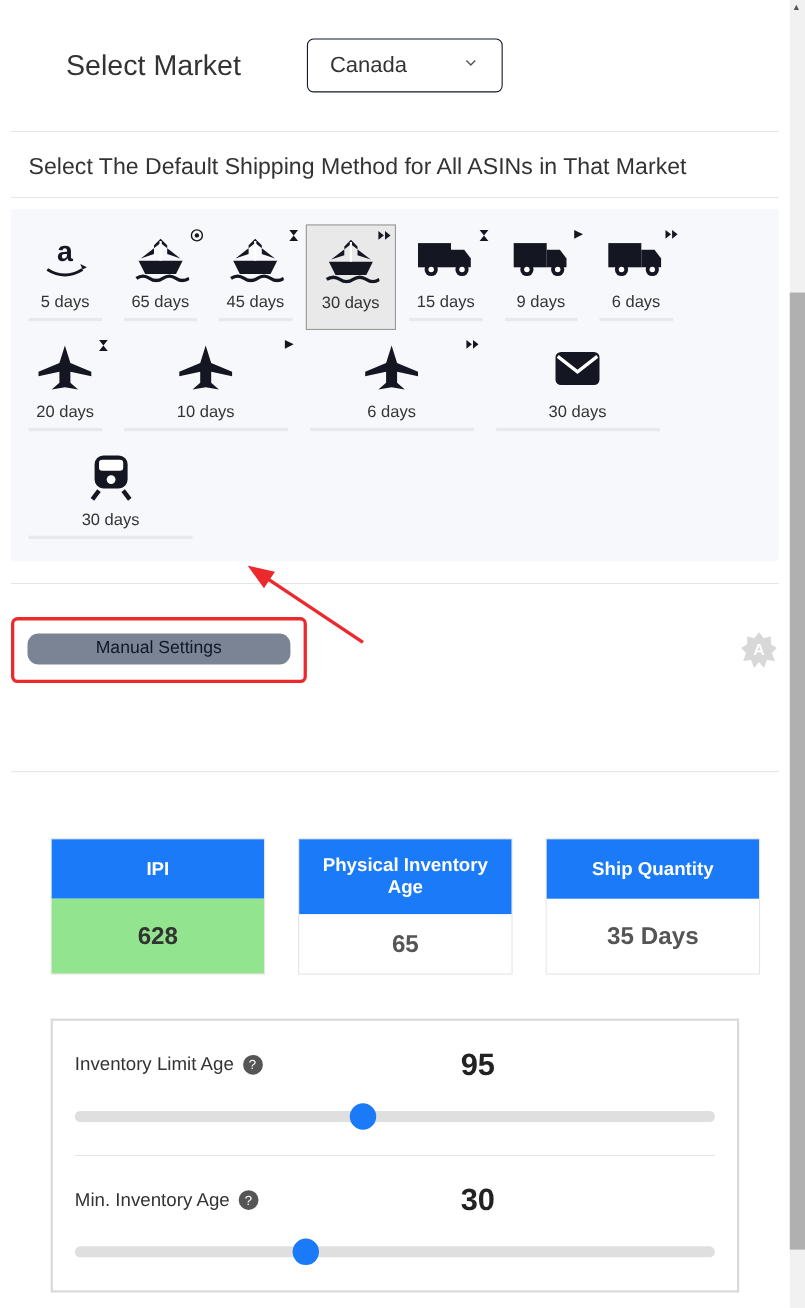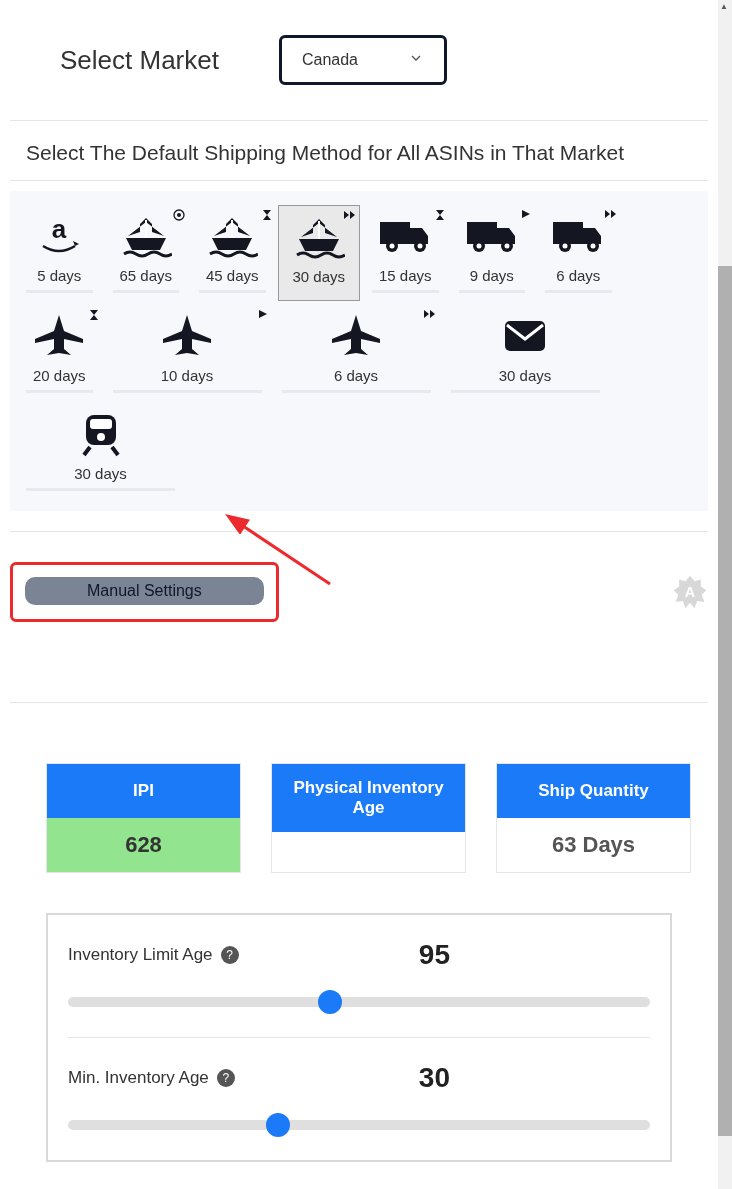--- a/index.html
+++ b/index.html
@@ -4,21 +4,21 @@
 <style>
 * { box-sizing: border-box; margin: 0; padding: 0; }
 body { font-family: -apple-system, BlinkMacSystemFont, "Segoe UI", Arial, sans-serif; background:#fff; color:#333; width:732px; position:relative; }
 .scrollbar-track { position:absolute; right:0; top:0; width:14px; height:1189px; background:#f1f1f1; }
 .scrollbar-thumb { position:absolute; right:0; top:266px; width:14px; height:870px; background:#b0b0b0; }
 .scroll-arrow-up,.scroll-arrow-down { position:absolute; right:4px; font-size:8px; color:#555; }
 .scroll-arrow-up { top:2px; }
 .page { padding: 20px 10px 40px 10px; width:718px; }
 .market-row { display:flex; align-items:center; gap:60px; margin: 15px 0 35px 18px; }
 .market-label { font-size:26px; color:#333;margin-left:32px; }
-.market-select { border:3px solid #0f172a; border-radius:6px; padding:12px 20px; display:flex; align-items:center; gap:50px; cursor:pointer; font-size:16px; color:#333; }
+.market-select { border:1px solid #0f172a; border-radius:6px; padding:12px 20px; display:flex; align-items:center; gap:50px; cursor:pointer; font-size:20px; color:#333; }
 .market-select .chev { color:#666; }
 hr.sep { border:none; border-top:1px solid #e5e5e5; margin:10px 0; }
 .section-title { font-size:21px; color:#333; margin:20px 0 15px 16px; }
 .shipping-grid { background:#f6f8fb; padding:14px 8px; display:flex; flex-wrap:wrap; gap:4px; border-radius:2px; }
 .ship-cell { width:82.5px; text-align:center; padding:6px 2px; position:relative; cursor:pointer; }
 .ship-cell.wide { width:165px; }
 .ship-cell .iconwrap { height:50px; display:flex; align-items:center; justify-content:center; position:relative; }
 .ship-cell .iconwrap svg { fill:#141621; }
 .ship-cell .days { font-size:15px; color:#333; margin-top:6px; }
 .ship-cell .underline { height:3px; background:#e8e8ee; margin:6px 6px 0 6px; }
@@ -266,24 +266,25 @@
 
   <hr class="sep" style="margin-top:80px">
 
   <div class="stats-row">
     <div class="stat-card">
       <div class="stat-head">IPI</div>
       <div class="stat-body green">628</div>
     </div>
     <div class="stat-card">
       <div class="stat-head">Physical Inventory Age</div>
+      <div class="stat-body">65</div>
     </div>
     <div class="stat-card">
       <div class="stat-head">Ship Quantity</div>
-      <div class="stat-body">63 Days</div>
+      <div class="stat-body">35 Days</div>
     </div>
   </div>
 
   <div class="sliders-panel">
     <div class="slider-block">
       <div class="slider-head">
         <div class="slider-label">
           <span>Inventory Limit Age</span>
           <span class="help">?</span>
         </div>

